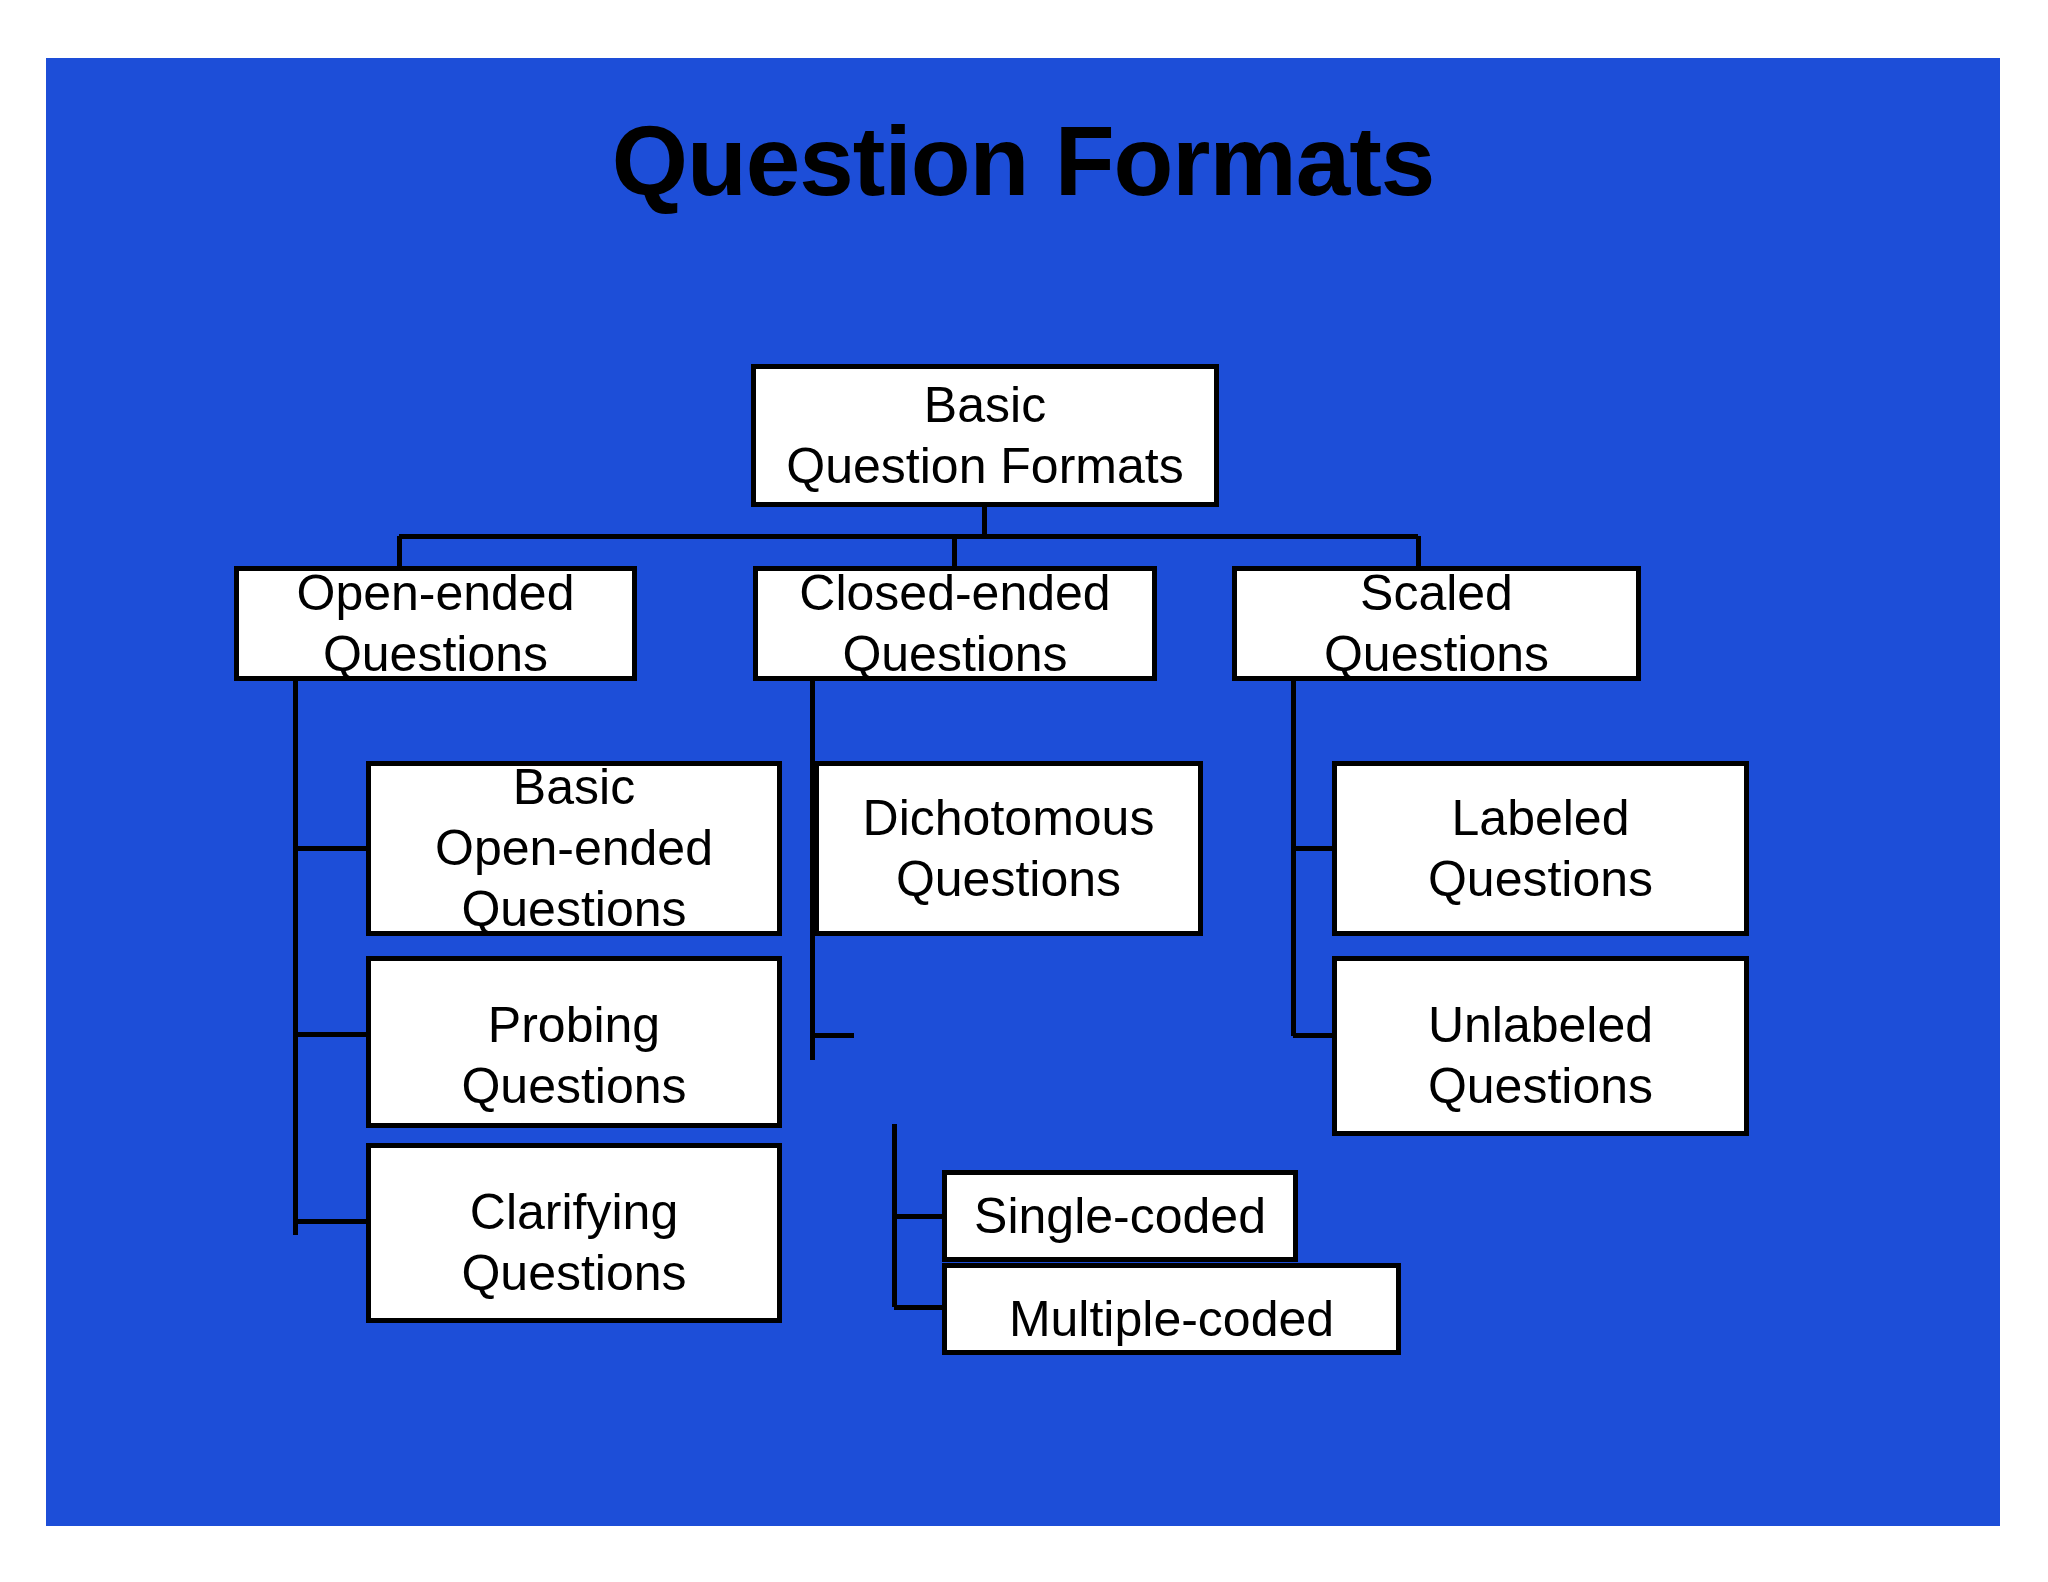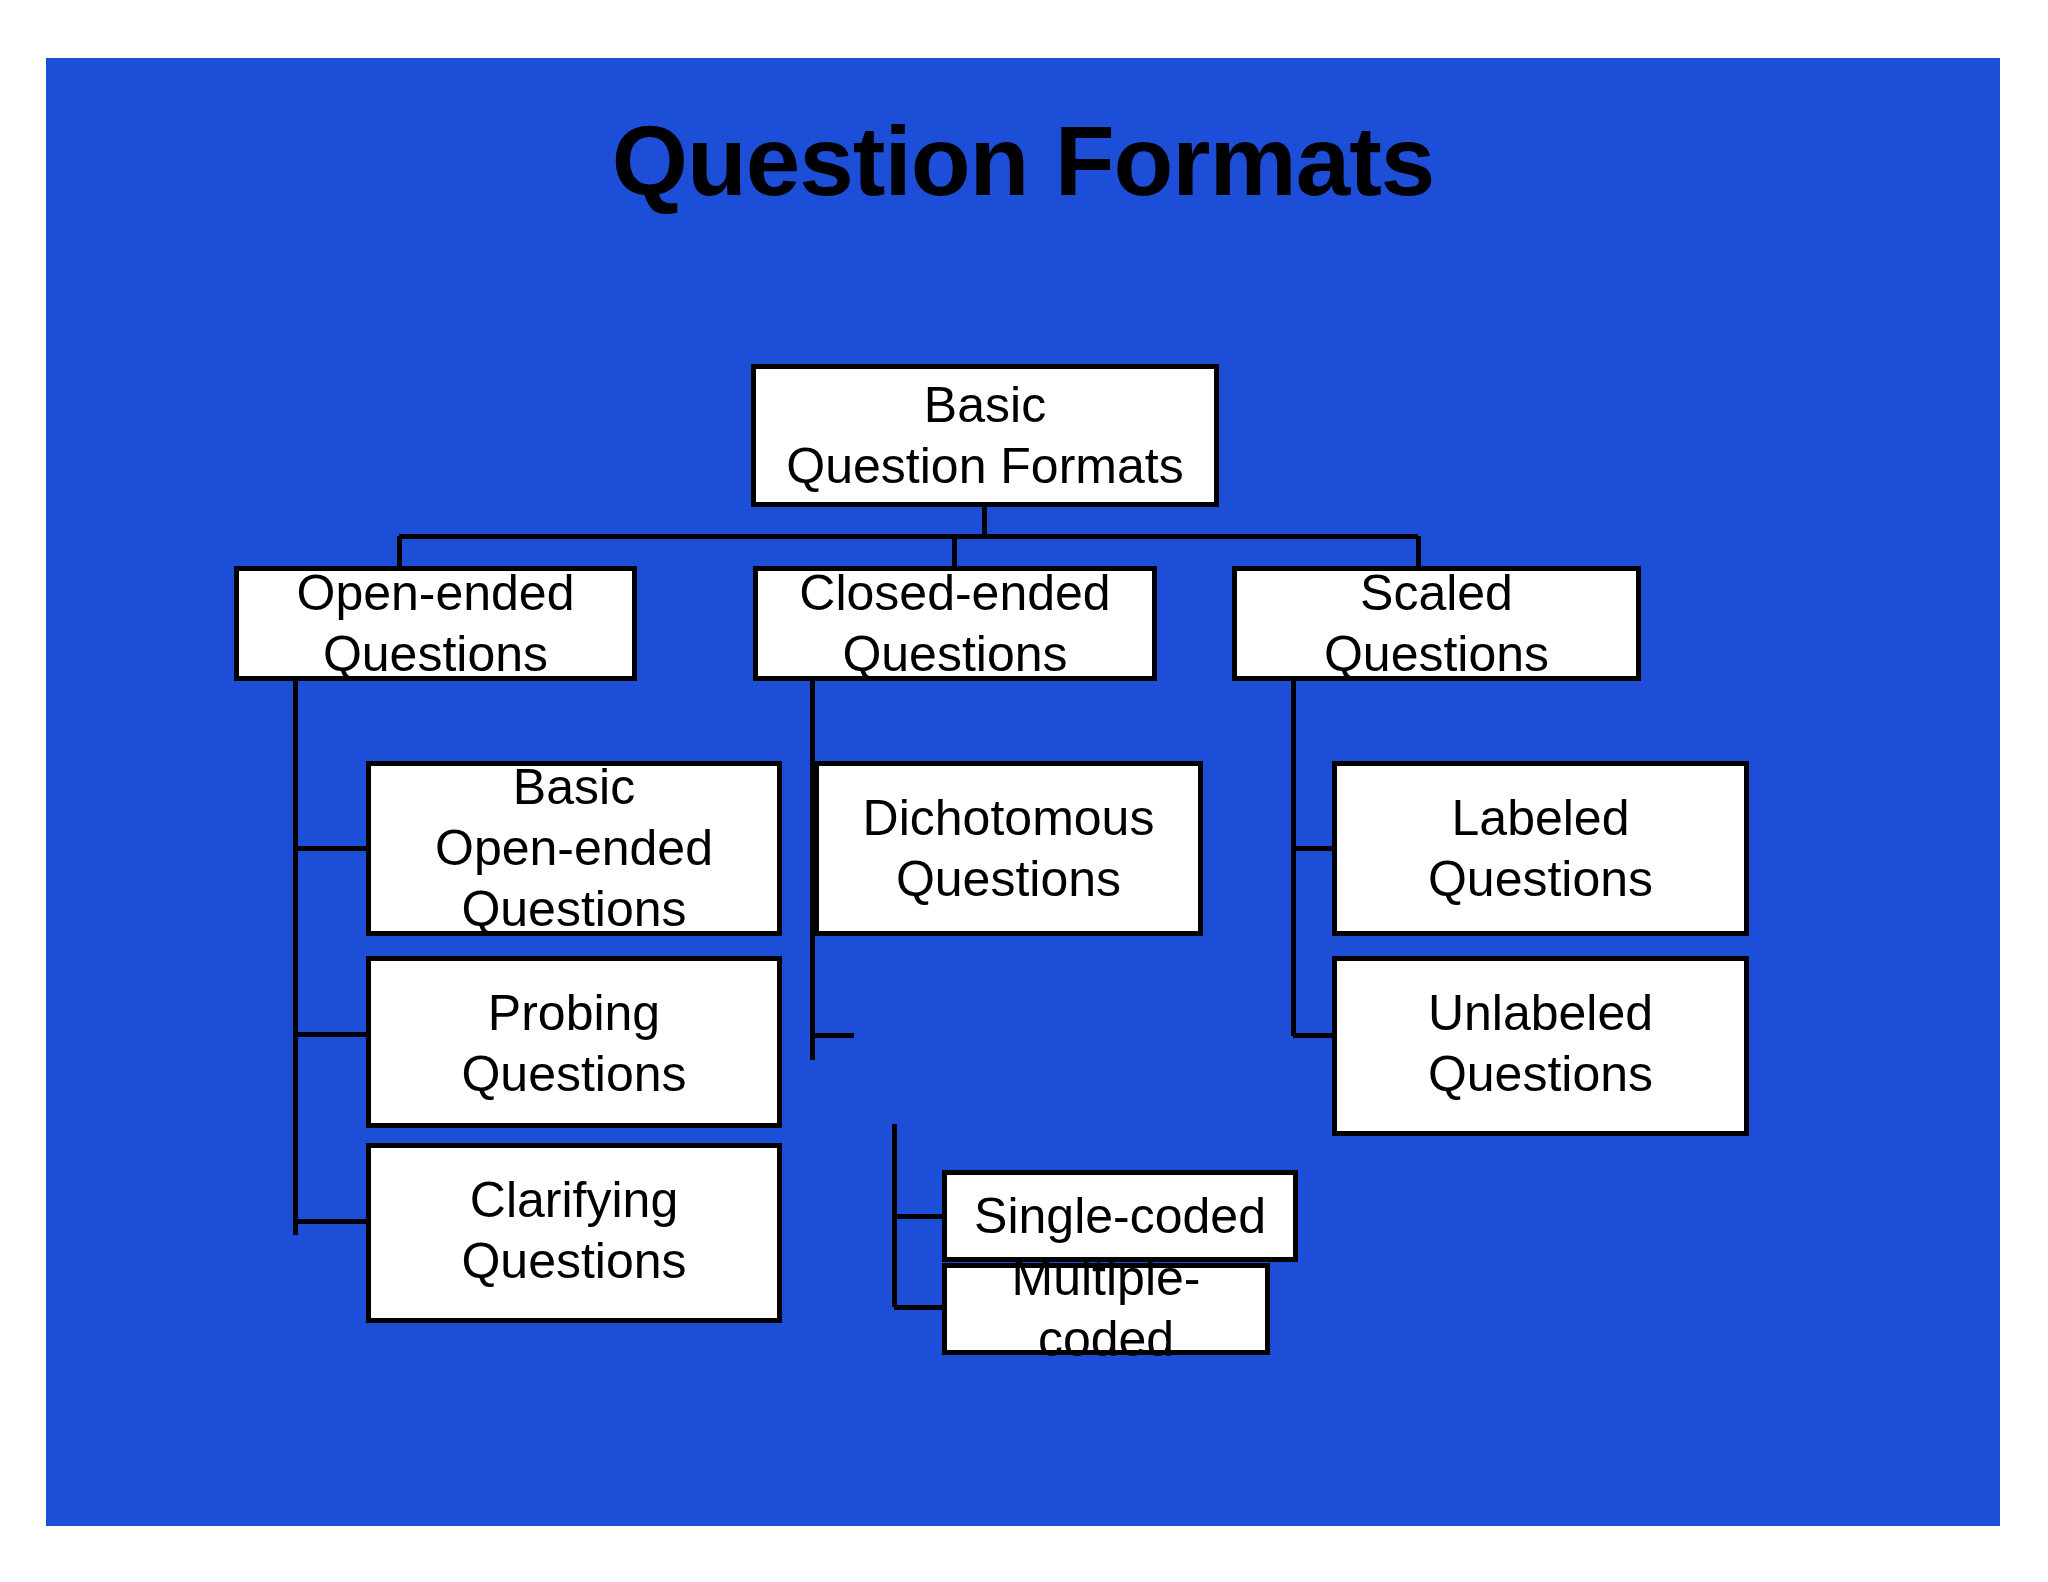--- a/index.html
+++ b/index.html
@@ -51,21 +51,21 @@
     justify-content: center;
     text-align: center;
     color: #000000;
     font-size: 50px;
     line-height: 1.22;
     font-family: "Liberation Sans", sans-serif;
     white-space: pre-line;
   }
   .node.top-align {
     align-items: flex-start;
-    padding-top: 22px;
+    padding-top: 34px;
   }
   .connectors {
     position: absolute;
     left: 0;
     top: 0;
     pointer-events: none;
   }
 </style>
 </head>
 <body>
@@ -143,21 +143,21 @@
   <div class="node" style="left:768px; top:703px; width:389px; height:175px;">
     <span>Dichotomous
 Questions</span>
   </div>
 
 
   <div class="node" style="left:896px; top:1112px; width:356px; height:92px;">
     <span>Single-coded</span>
   </div>
 
-  <div class="node" style="left:896px; top:1205px; width:328px; height:92px;">
+  <div class="node" style="left:896px; top:1205px; width:459px; height:92px;align-items:flex-end;">
     <span>Multiple-coded</span>
   </div>
 
   <div class="node" style="left:1286px; top:703px; width:417px; height:175px;">
     <span>Labeled
 Questions</span>
   </div>
 
   <div class="node top-align" style="left:1286px; top:898px; width:417px; height:180px;">
     <span>Unlabeled

